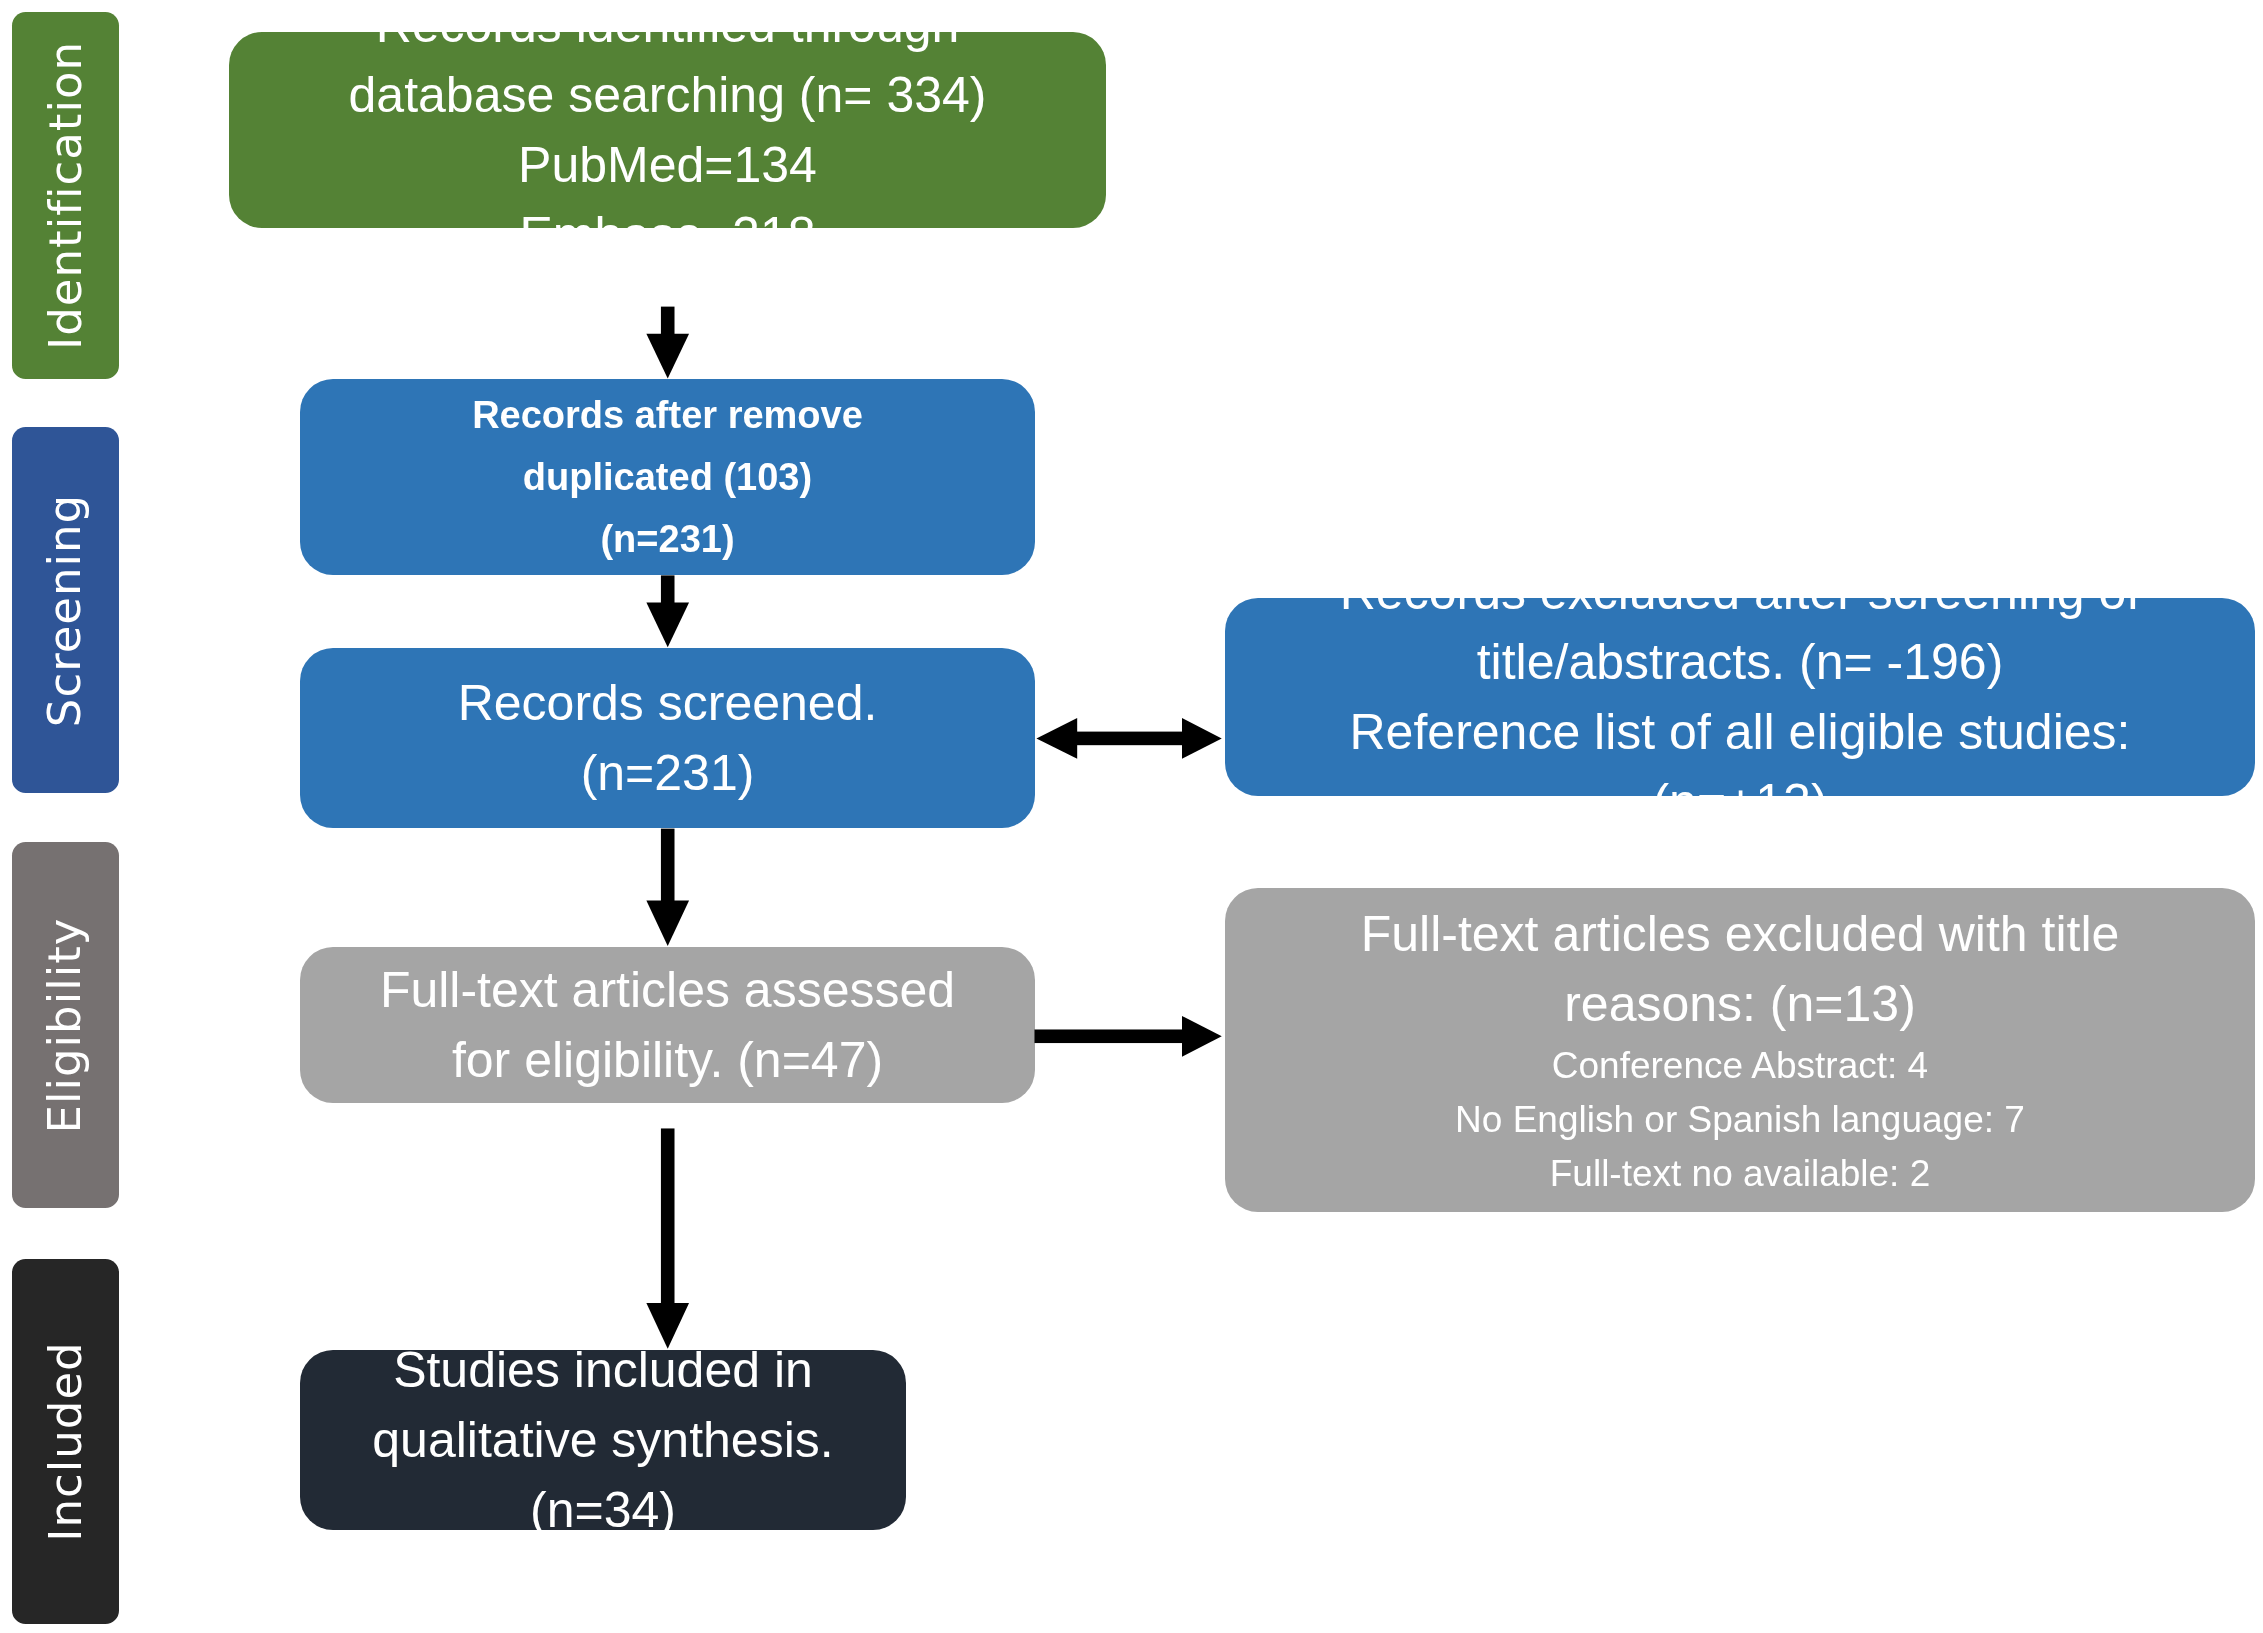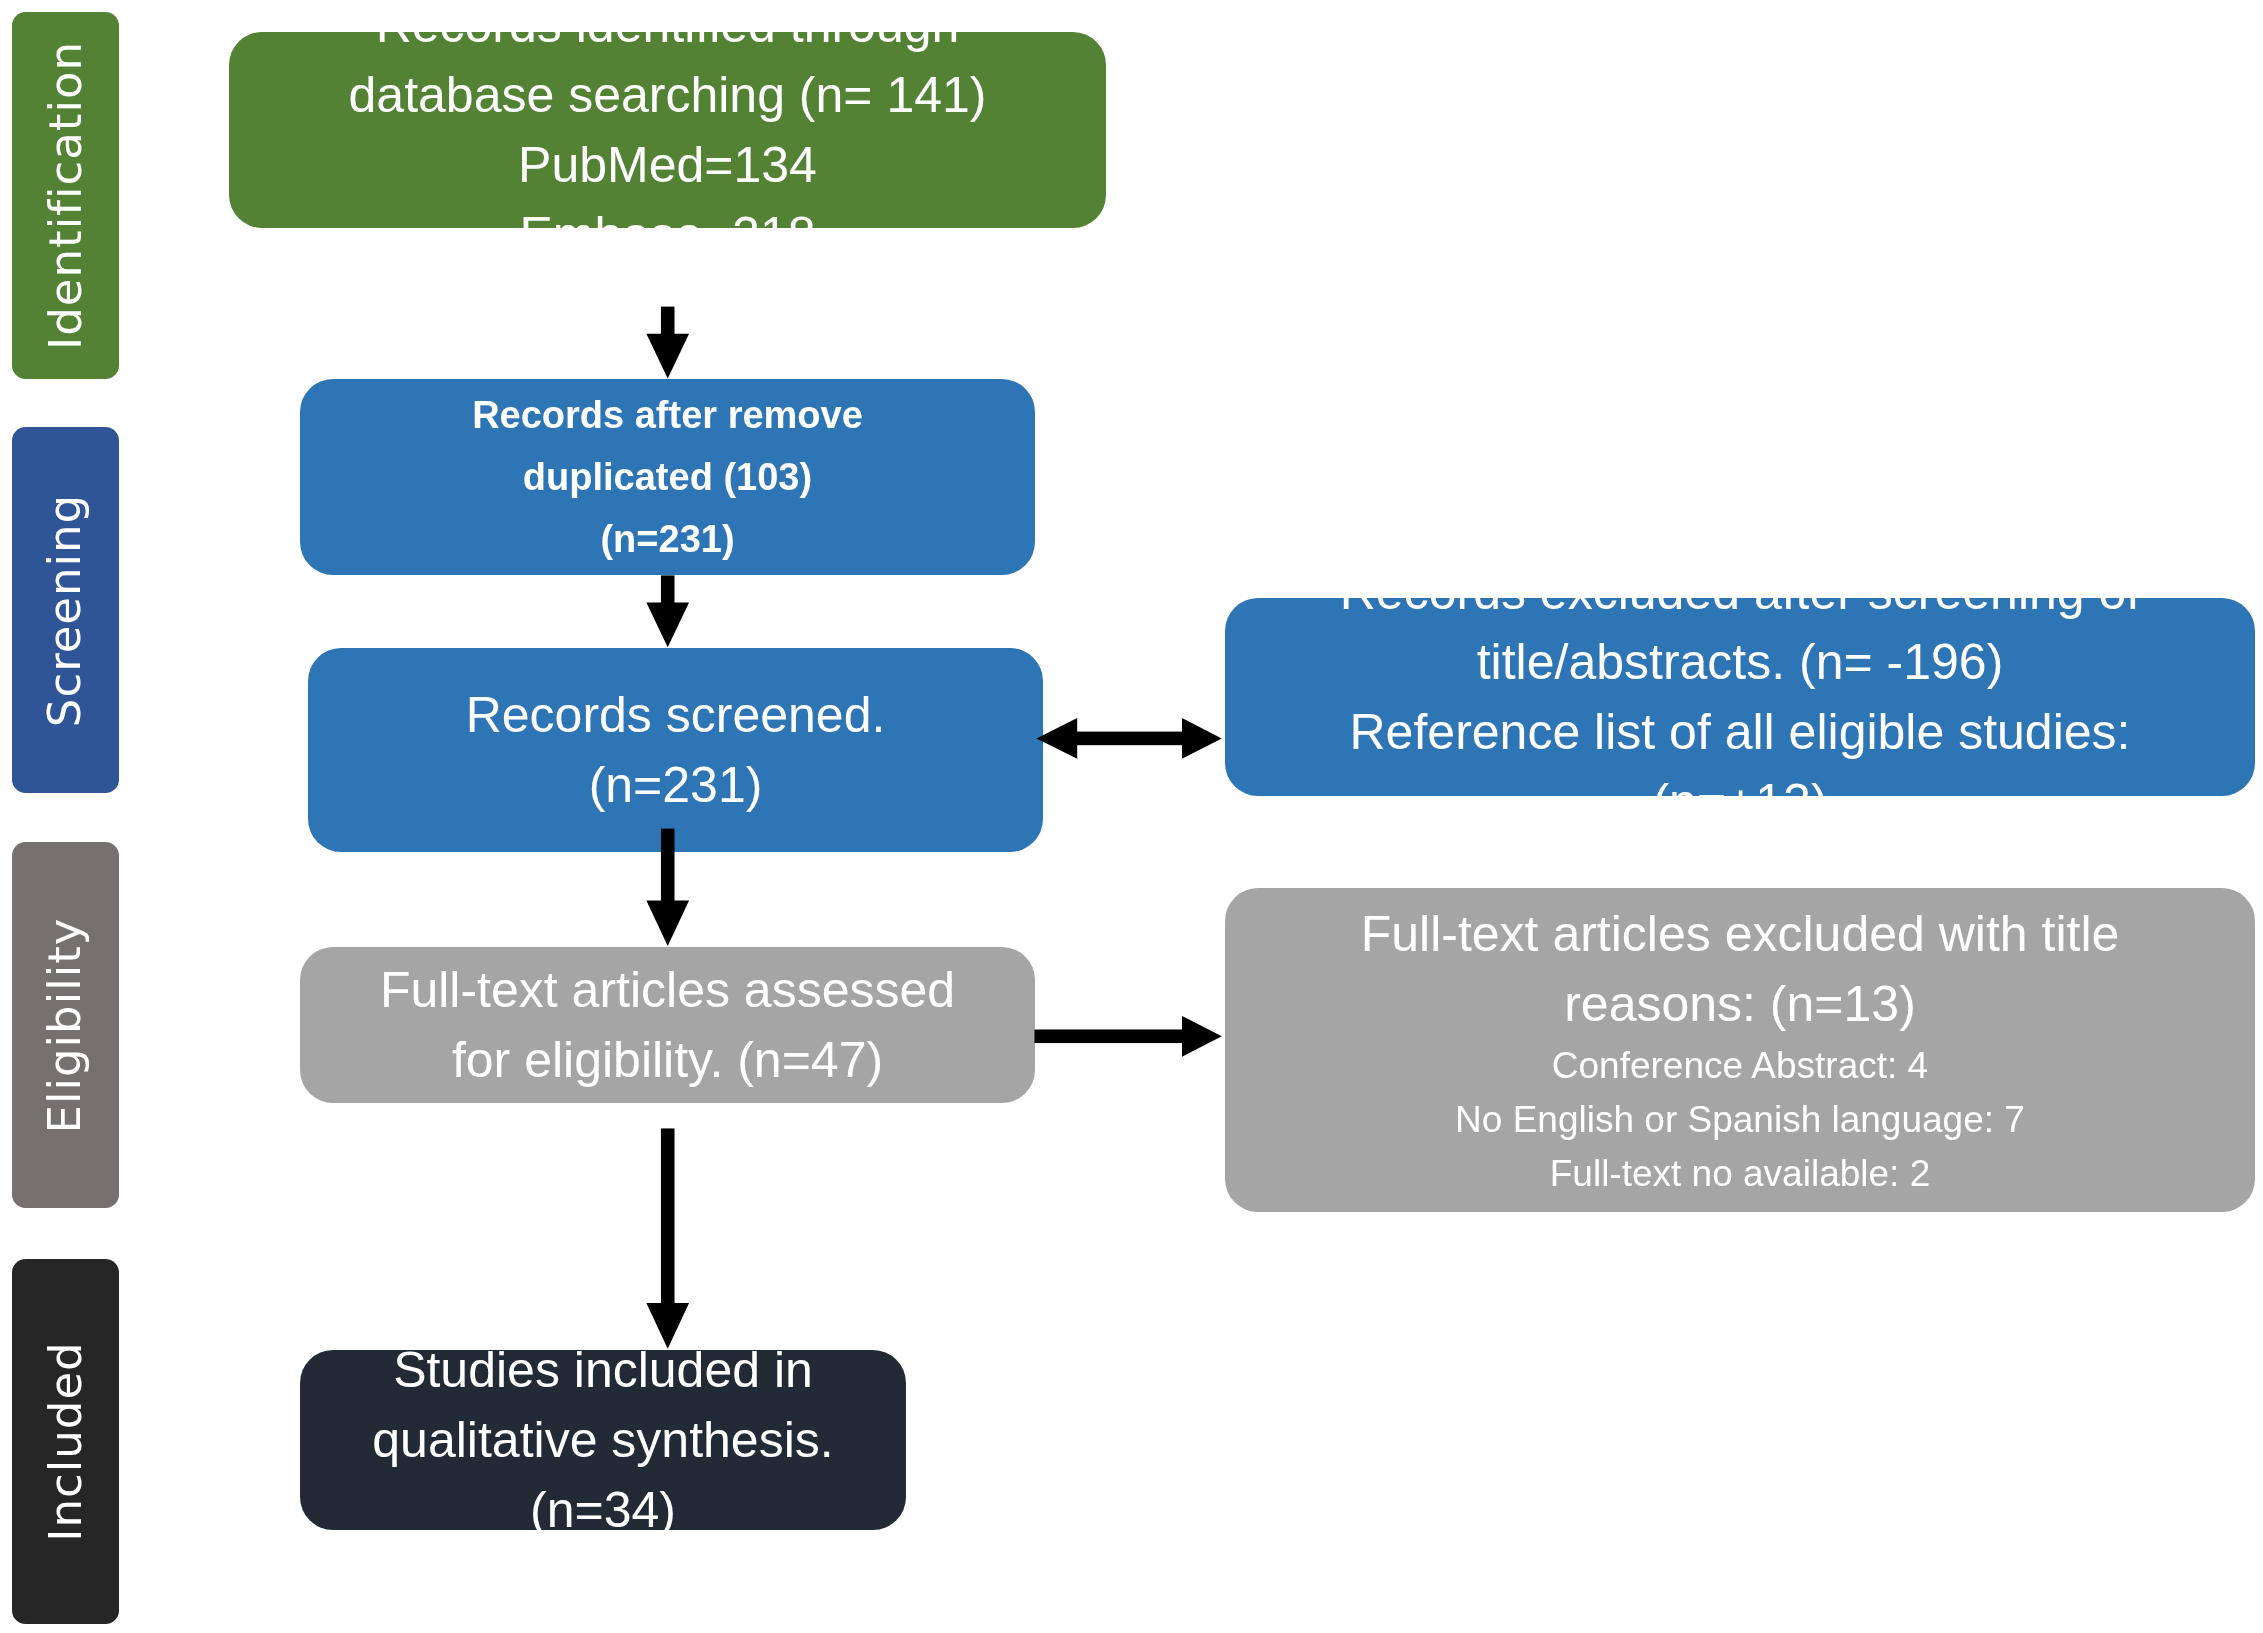--- a/index.html
+++ b/index.html
@@ -27,32 +27,32 @@
 </div>
 <div class="stage" style="top:842px;height:366px;background:#767171;">
   <span>Eligibility</span>
 </div>
 <div class="stage" style="top:1259px;height:365px;background:#262626;">
   <span>Included</span>
 </div>
 
 <div class="box green big" style="left:229px;top:32px;width:877px;height:196px;">
   <div>Records identified through</div>
-  <div>database searching (n= 141)</div>
+  <div>database searching (n= 334)</div>
   <div>PubMed=134</div>
   <div>Embase=218</div>
 </div>
 
 <div class="box blue med" style="left:300px;top:379px;width:735px;height:196px;">
   <div>Records after remove</div>
   <div>duplicated (103)</div>
   <div>(n=231)</div>
 </div>
 
-<div class="box blue big" style="left:308px;top:648px;width:735px;height:204px;">
+<div class="box blue big" style="left:300px;top:648px;width:735px;height:180px;">
   <div>Records screened.</div>
   <div>(n=231)</div>
 </div>
 
 <div class="box blue big" style="left:1225px;top:598px;width:1030px;height:198px;">
   <div>Records excluded after screening of</div>
   <div>title/abstracts. (n= -196)</div>
   <div>Reference list of all eligible studies:</div>
   <div>(n=+12)</div>
 </div>

